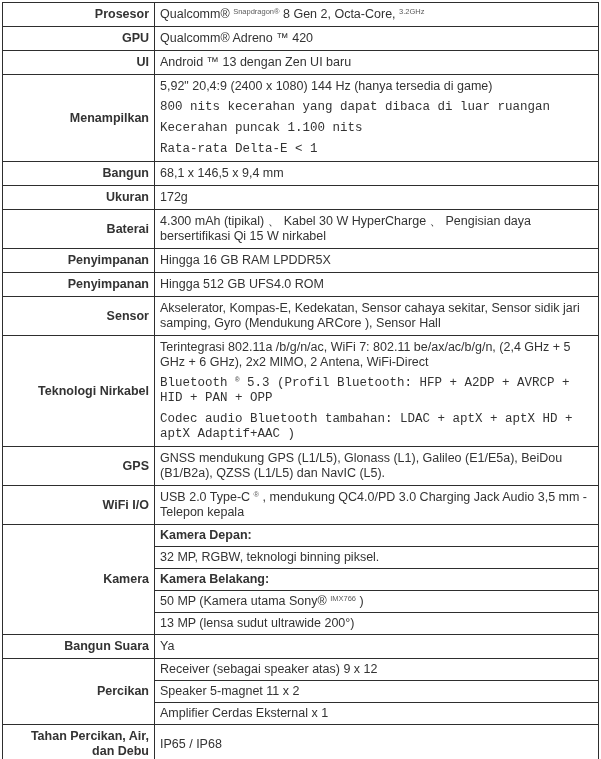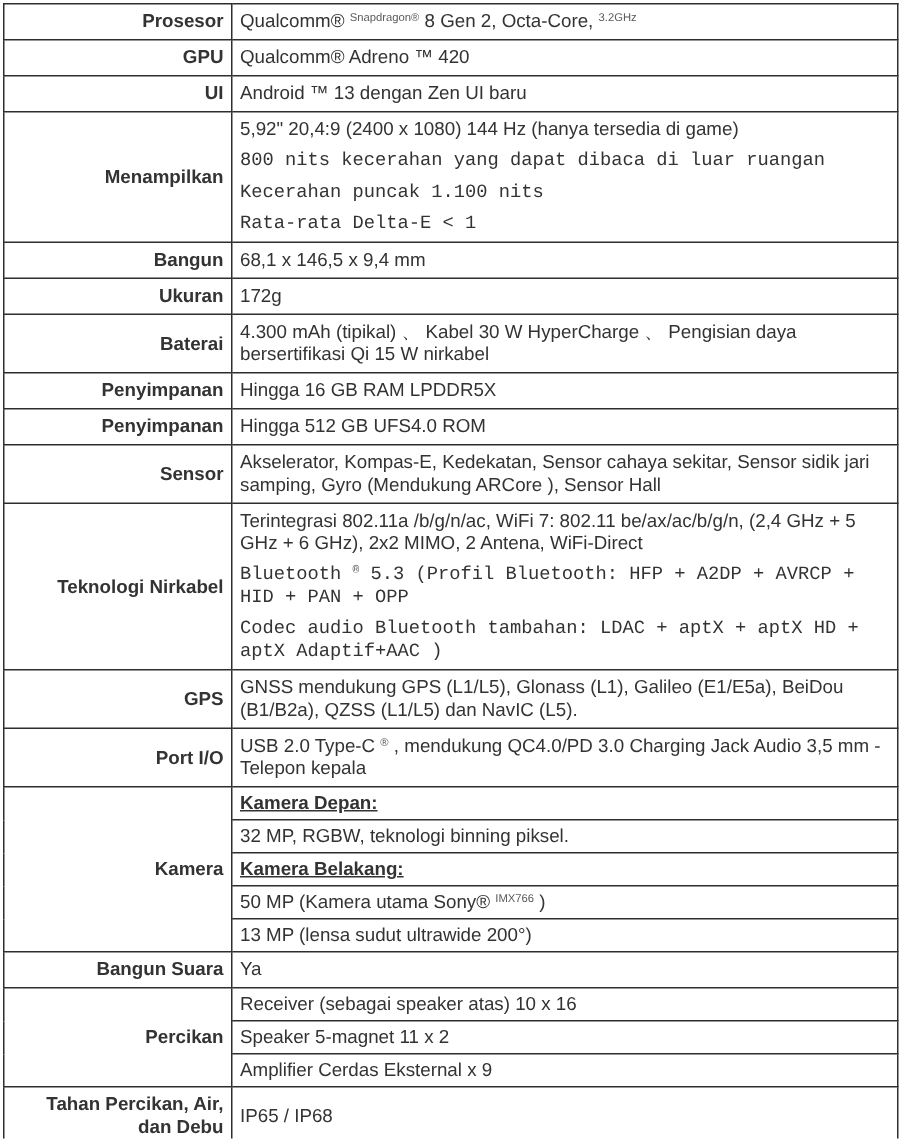--- a/index.html
+++ b/index.html
@@ -43,21 +43,21 @@
   }
   .para { margin: 0; }
   .para + .para { margin-top: 6px; font-family: Liberation Mono, monospace; }
   .seg-sup {
     font-size: 7.5px;
     line-height: 0;
     color: #5a5a5a;
     vertical-align: 4px;
     letter-spacing: 0;
   }
-  .seg-bold { font-weight: 700; text-decoration: underline; }
+  .seg-bold { font-weight: 700; }
 </style>
 </head>
 <body>
 
 <div class="page">
   <table class="spec-table">
     <tbody id="spec-body">
         <tr>
           <td class="label-cell" rowspan="1">Prosesor</td>
           <td class="value-cell">
@@ -129,21 +129,21 @@
             <p class="para"><span>Codec audio Bluetooth tambahan: LDAC + aptX + aptX HD + aptX Adaptif+AAC )</span></p>
           </td>
         </tr>
         <tr>
           <td class="label-cell" rowspan="1">GPS</td>
           <td class="value-cell">
             <p class="para"><span>GNSS mendukung GPS (L1/L5), Glonass (L1), Galileo (E1/E5a), BeiDou (B1/B2a), QZSS (L1/L5) dan NavIC (L5).</span></p>
           </td>
         </tr>
         <tr>
-          <td class="label-cell" rowspan="1">Port I/O</td>
+          <td class="label-cell" rowspan="1">WiFi I/O</td>
           <td class="value-cell">
             <p class="para"><span>USB 2.0 Type-C </span><span class="seg-sup">®</span><span> , mendukung QC4.0/PD 3.0 Charging Jack Audio 3,5 mm - Telepon kepala</span></p>
           </td>
         </tr>
         <tr class="sub-row">
           <td class="label-cell" rowspan="5">Kamera</td>
           <td class="value-cell">
             <p class="para"><span class="seg-bold">Kamera Depan:</span></p>
           </td>
         </tr>
@@ -169,31 +169,31 @@
         </tr>
         <tr>
           <td class="label-cell" rowspan="1">Bangun Suara</td>
           <td class="value-cell">
             <p class="para"><span>Ya</span></p>
           </td>
         </tr>
         <tr class="sub-row">
           <td class="label-cell" rowspan="3">Percikan</td>
           <td class="value-cell">
-            <p class="para"><span>Receiver (sebagai speaker atas) 10 x 16</span></p>
+            <p class="para"><span>Receiver (sebagai speaker atas) 9 x 12</span></p>
           </td>
         </tr>
         <tr class="sub-row">
           <td class="value-cell">
             <p class="para"><span>Speaker 5-magnet 11 x 2</span></p>
           </td>
         </tr>
         <tr class="sub-row">
           <td class="value-cell">
-            <p class="para"><span>Amplifier Cerdas Eksternal x 9</span></p>
+            <p class="para"><span>Amplifier Cerdas Eksternal x 1</span></p>
           </td>
         </tr>
         <tr>
           <td class="label-cell" rowspan="1">Tahan Percikan, Air, dan Debu</td>
           <td class="value-cell">
             <p class="para"><span>IP65 / IP68</span></p>
           </td>
         </tr>
         <tr>
           <td class="label-cell" rowspan="1">NFC</td>

